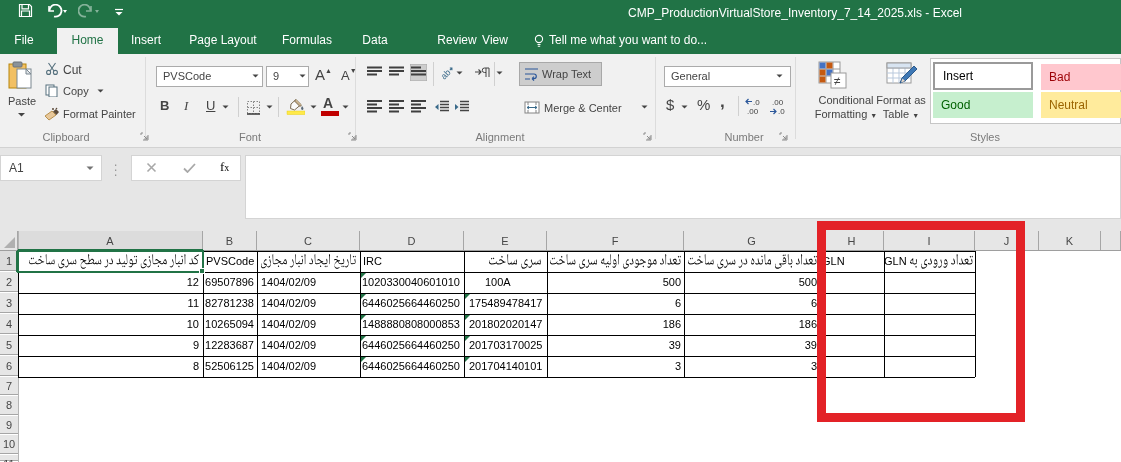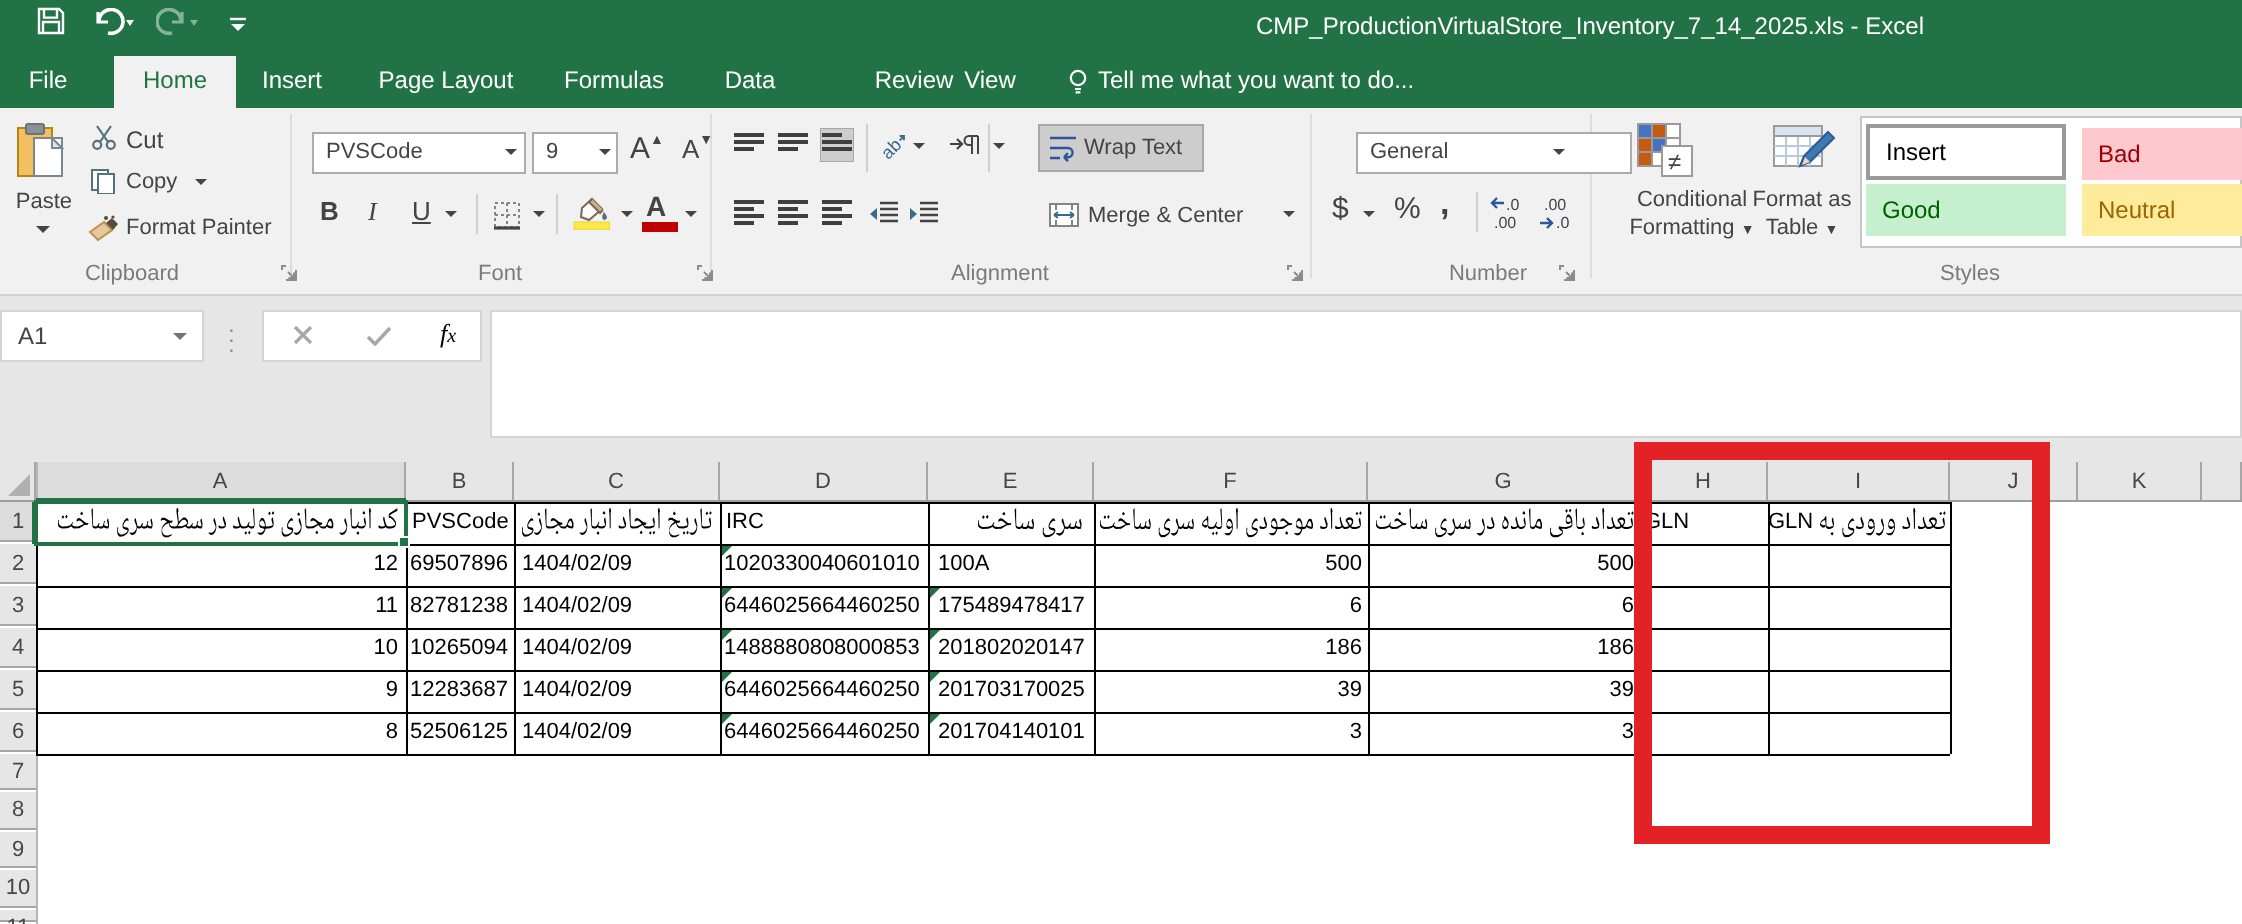--- a/index.html
+++ b/index.html
@@ -238,21 +238,21 @@
   </svg>
 <svg class="abs" style="left:524px;top:101px" width="16" height="13" viewBox="0 0 16 13">
     <rect x="1" y="1" width="14" height="11" fill="#fff" stroke="#848484"></rect>
     <path d="M4 1 v3 M4 9 v3 M12 1 v3 M12 9 v3" stroke="#848484"></path>
     <path d="M3 6.5 h10 m-10 0 l2-1.5 m-2 1.5 l2 1.5 m8-1.5 l-2-1.5 m2 1.5 l-2 1.5" stroke="#3a6a8a" fill="none"></path>
   </svg>
 <div class="abs" style="left:544px;top:102px;font-size:11px;color:#444">Merge &amp; Center</div>
 <svg class="abs" style="left:641px;top:105px" width="7" height="5" viewBox="0 0 7 5">
     <path d="M0.5 0.5 l3 3 3-3 z" fill="#444"></path>
   </svg>
-<div class="abs combo" style="left:678px;top:66px;width:138px;height:21px;line-height:19px">General</div>
+<div class="abs combo" style="left:664px;top:66px;width:127px;height:21px;line-height:19px">General</div>
 <svg class="abs" style="left:776px;top:74px" width="7" height="5" viewBox="0 0 7 5">
     <path d="M0.5 0.5 l3 3 3-3 z" fill="#444"></path>
   </svg>
 <div class="abs" style="left:666px;top:96px;font-size:15px;color:#444">$</div>
 <svg class="abs" style="left:681px;top:105px" width="7" height="5" viewBox="0 0 7 5">
     <path d="M0.5 0.5 l3 3 3-3 z" fill="#444"></path>
   </svg>
 <div class="abs" style="left:697px;top:96px;font-size:15px;color:#444">%</div>
 <div class="abs" style="left:720px;top:92px;font-size:17px;font-weight:bold;color:#444">,</div>
 <div class="abs" style="left:738px;top:96px;width:1px;height:20px;background:#d0d0d0"></div>
@@ -299,21 +299,21 @@
     <path d="M0.5 0.5 l3.5 3.5 3.5-3.5 z" fill="#737373"></path>
   </svg>
 <div class="abs" style="left:114px;top:160px;width:3px;height:14px;color:#909090;font-size:12px;line-height:5px">.<br>.<br>.</div>
 <div class="abs" style="left:131px;top:155px;width:110px;height:26px;background:#fff;border:1px solid #d4d4d4"></div>
 <svg class="abs" style="left:146px;top:162px" width="11" height="11" viewBox="0 0 11 11">
     <path d="M1.5 1.5 L9.5 9.5 M9.5 1.5 L1.5 9.5" stroke="#a8a8a8" stroke-width="1.6"></path>
   </svg>
 <svg class="abs" style="left:183px;top:163px" width="13" height="10" viewBox="0 0 13 10">
     <path d="M1 5.5 L4.5 9 L12 1" stroke="#a8a8a8" stroke-width="1.8" fill="none"></path>
   </svg>
-<div class="abs" style="left:220px;top:159px;font-size:13px;font-style:italic;font-family:'Liberation Serif',serif;color:#000000">f<span style="font-size:10px">x</span></div>
+<div class="abs" style="left:220px;top:159px;font-size:13px;font-family:'Liberation Serif',serif;color:#000000">f<span style="font-size:10px">x</span></div>
 <div class="abs" style="left:245px;top:155px;width:876px;height:64px;background:#fff;border:1px solid #d4d4d4"></div>
 <div class="abs gridwrap"></div>
 <div class="colhead" style="left:0px;width:18px;background:#e6e6e6"></div>
 <div class="colhead" style="left:18px;width:185px;background:#dcdcdc">A</div>
 <div class="colhead" style="left:203px;width:54px;background:#e6e6e6">B</div>
 <div class="colhead" style="left:257px;width:103px;background:#e6e6e6">C</div>
 <div class="colhead" style="left:360px;width:104px;background:#e6e6e6">D</div>
 <div class="colhead" style="left:464px;width:83px;background:#e6e6e6">E</div>
 <div class="colhead" style="left:547px;width:137px;background:#e6e6e6">F</div>
 <div class="colhead" style="left:684px;width:136px;background:#e6e6e6">G</div>
@@ -378,21 +378,21 @@
     </svg></div>
 <div class="cell" style="left:820px;top:251px;width:64px;height:21px;line-height:21px;text-align:left;padding-left:2px">GLN</div>
 <div class="abs" style="left:910.0px;top:254px"><svg width="63.0" height="15" viewBox="0 0 511 90" preserveAspectRatio="none">
       <path d="M49 71 43 77 45 80 51 82 55 77ZM293 32 286 32 282 35 277 45 277 56 282 62 285 63 291 63 300 58 301 61 297 68 292 73 288 75 275 76 270 74 269 77 278 82 288 82 294 79 301 70 304 61 303 46 299 37ZM281 43 285 39 291 39 298 46 300 53 295 56 283 55 279 50 279 47ZM252 31 248 34 247 39 256 57 256 61 253 67 247 73 240 76 227 75 226 77 234 82 239 83 248 80 255 73 259 62 259 51ZM211 32 204 32 200 35 195 45 195 56 200 62 203 63 209 63 218 58 219 61 215 68 210 73 206 75 193 76 188 74 187 77 196 82 206 82 212 79 219 70 222 61 221 46 217 37ZM199 43 203 39 209 39 216 46 218 53 213 56 201 55 197 50 197 47ZM133 31 128 32 120 39 114 49 113 56 114 60 117 64 136 69 130 75 124 78 114 81 104 81 101 80 96 75 94 71 95 59 92 59 91 62 91 77 96 85 102 88 117 87 131 80 137 74 139 70 139 65 137 62 133 60 123 59 116 55 119 48 126 41 132 38 139 39 138 35ZM397 58 400 62 403 63 414 63 422 61 428 58 431 61 436 63 450 62 460 58 465 61 472 63 486 63 496 61 503 58 506 51 506 43 503 29 501 29 497 34 497 37 502 50 501 54 484 57 468 56 466 54 473 46 474 37 472 33 467 29 456 28 447 31 442 36 443 41 445 41 453 50 454 55 443 57 439 56 438 57 435 56 430 51 424 38 421 26 417 29 417 36 424 55 415 57 408 57 399 53ZM450 37 456 35 463 35 468 39 468 44 463 50 460 51 453 42 450 40ZM356 26 353 28 352 34 361 55 352 57 345 57 336 53 334 58 337 62 352 63 363 59 365 55 366 48ZM168 26 165 28 164 34 173 55 164 57 157 57 148 53 146 58 149 62 164 63 175 59 177 55 178 48ZM0 48 0 52 7 57 13 59 20 58 21 55 24 55 25 59 32 63 41 63 52 59 54 57 57 49 53 28 48 33 48 39 53 52 51 54 39 57 28 55 26 53 26 29 25 24 22 25 17 32 10 35 5 39ZM21 37 23 49 22 52 10 51 4 47 4 45 10 40 16 37ZM490 11 484 17 490 22 495 16ZM499 16 504 21 509 16 509 14 505 10ZM384 0 380 1 378 5 380 23 381 63 384 62 385 60 385 12 387 11Z" fill="#000" fill-rule="evenodd"></path>
     </svg></div>
 <div class="cell" style="left:884px;top:251px;height:21px;line-height:21px">GLN</div>
 <div class="cell" style="left:18px;top:272px;width:185px;height:21px;line-height:21px;text-align:right;padding-right:4px">12</div>
 <div class="cell" style="left:203px;top:272px;width:54px;height:21px;line-height:21px;text-align:right;padding-right:3px">69507896</div>
 <div class="cell" style="left:257px;top:272px;width:103px;height:21px;line-height:21px;text-align:left;padding-left:4px">1404/02/09</div>
 <div class="cell" style="left:360px;top:272px;width:104px;height:21px;line-height:21px;text-align:left;padding-left:2px">1020330040601010</div>
-<div class="cell" style="left:464px;top:272px;width:83px;height:21px;line-height:21px;text-align:left;padding-left:5px">100A</div>
+<div class="cell" style="left:464px;top:272px;width:83px;height:21px;line-height:21px;text-align:left;padding-left:21px">100A</div>
 <div class="cell" style="left:547px;top:272px;width:137px;height:21px;line-height:21px;text-align:right;padding-right:3px">500</div>
 <div class="cell" style="left:684px;top:272px;width:136px;height:21px;line-height:21px;text-align:right;padding-right:3px">500</div>
 <div class="gt" style="left:361px;top:273px"></div>
 <div class="cell" style="left:18px;top:293px;width:185px;height:21px;line-height:21px;text-align:right;padding-right:4px">11</div>
 <div class="cell" style="left:203px;top:293px;width:54px;height:21px;line-height:21px;text-align:right;padding-right:3px">82781238</div>
 <div class="cell" style="left:257px;top:293px;width:103px;height:21px;line-height:21px;text-align:left;padding-left:4px">1404/02/09</div>
 <div class="cell" style="left:360px;top:293px;width:104px;height:21px;line-height:21px;text-align:left;padding-left:2px">6446025664460250</div>
 <div class="cell" style="left:464px;top:293px;width:83px;height:21px;line-height:21px;text-align:left;padding-left:5px">175489478417</div>
 <div class="cell" style="left:547px;top:293px;width:137px;height:21px;line-height:21px;text-align:right;padding-right:3px">6</div>
 <div class="cell" style="left:684px;top:293px;width:136px;height:21px;line-height:21px;text-align:right;padding-right:3px">6</div>

